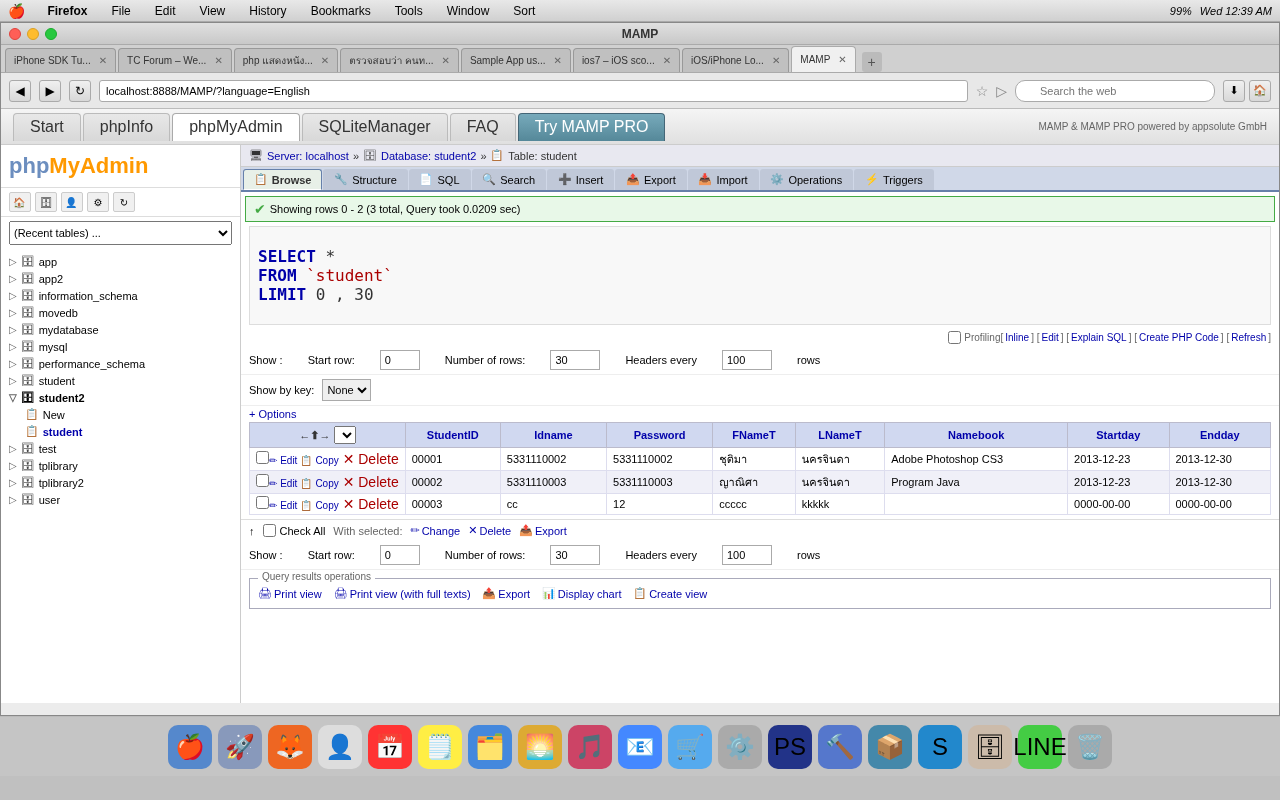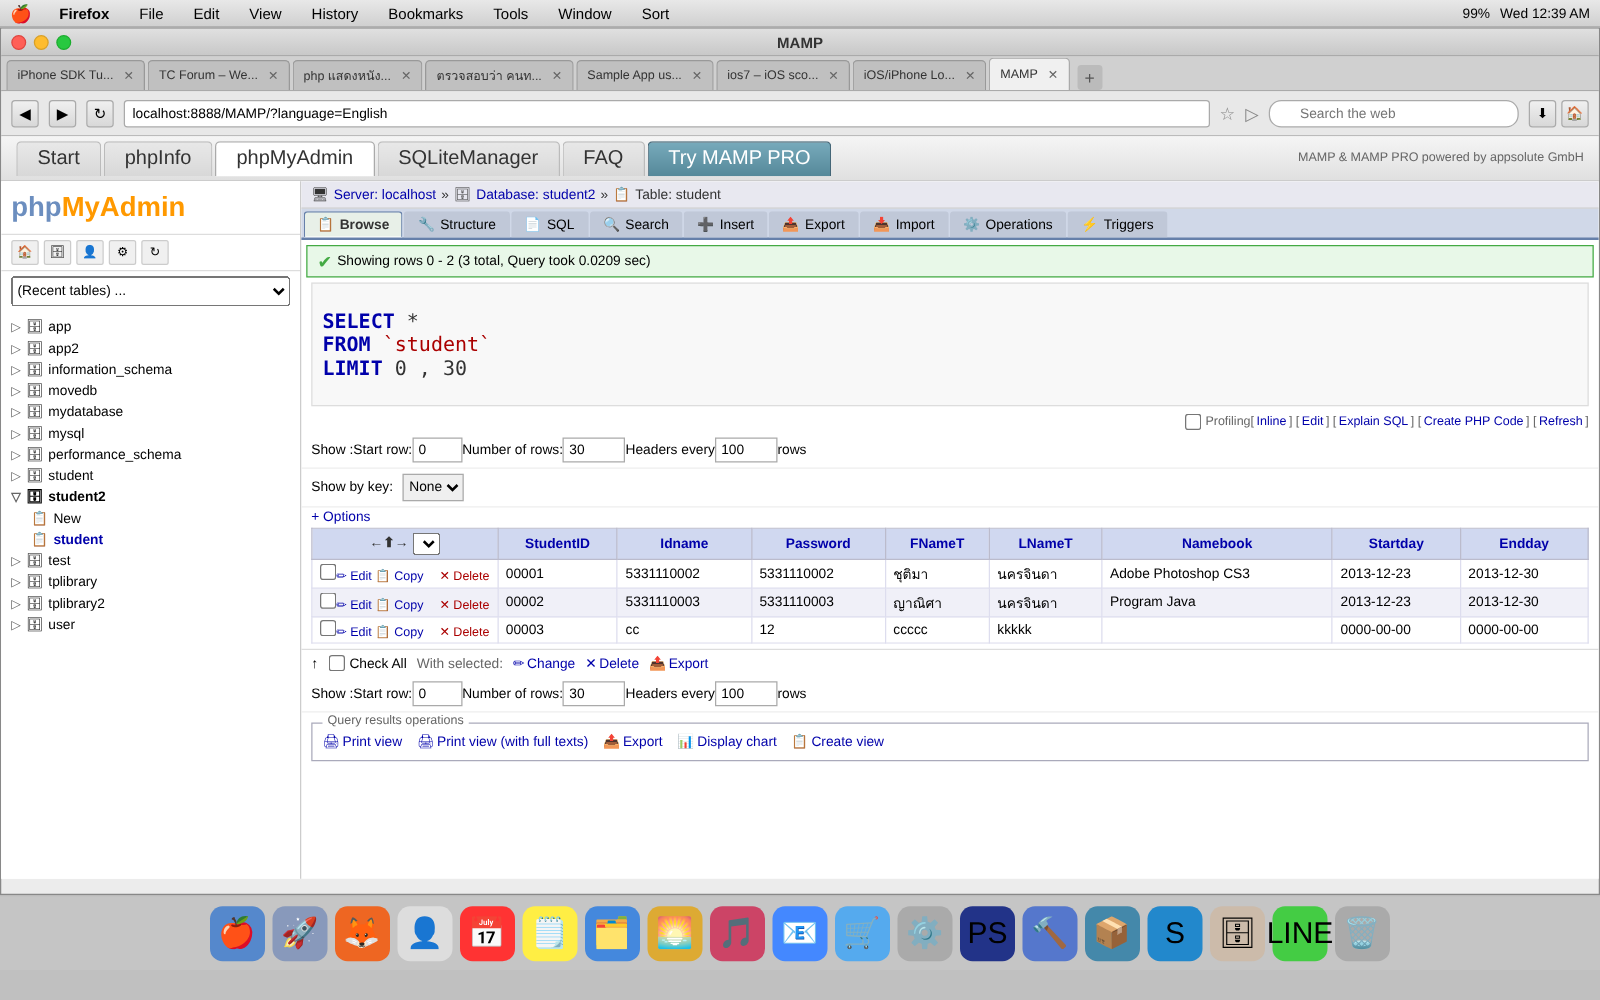--- a/index.html
+++ b/index.html
@@ -12,21 +12,21 @@
       display: flex;
       align-items: center;
       padding: 0 8px;
       font-size: 12px;
       border-bottom: 1px solid #aaa;
       gap: 12px;
     }
     .menubar .apple { font-size: 14px; margin-right: 4px; }
     .menubar .menu-item { padding: 0 6px; font-weight: 500; }
     .menubar .menu-item.app-name { font-weight: bold; }
-    .menubar-right { margin-left: auto; display: flex; align-items: center; gap: 8px; font-size: 11px; }
+    .menubar-right { margin-left: auto; display: flex; align-items: center; gap: 8px; font-size: 11px; font-style: italic; }
 
     
     .window {
       margin: 0;
       background: #ececec;
       border: 1px solid #888;
       height: 694px;
     }
 
     
@@ -220,21 +220,21 @@
       font-size: 16px;
       color: #333;
     }
     .sql-keyword { color: #00a; font-weight: bold; }
     .sql-string { color: #a00; }
 
     
     .show-rows-form {
       display: flex;
       align-items: center;
-      gap: 0;
+      gap: 25px;
       padding: 4px 8px;
       font-size: 11px;
       border-bottom: 1px solid #eee;
     }
     .show-rows-form input { width: 50px; height: 20px; border: 1px solid #aaa; padding: 0 4px; font-size: 11px; }
     .sort-form {
       display: flex;
       align-items: center;
       gap: 8px;
       padding: 4px 8px;
@@ -263,21 +263,21 @@
     .data-table td {
       border: 1px solid #dde;
       padding: 2px 6px;
       white-space: nowrap;
     }
     .data-table tr:nth-child(even) td { background: #f0f0f8; }
     .data-table tr:nth-child(odd) td { background: white; }
     .data-table td.checkbox-col { text-align: center; width: 20px; }
     .edit-btn { color: #00a; text-decoration: none; font-size: 10px; }
     .copy-btn { color: #00a; text-decoration: none; font-size: 10px; }
-    .delete-btn { color: #a00; text-decoration: none; font-size: 10px; margin-left: 10px; }
+    .delete-btn { color: #a00; text-decoration: none; font-size: 14px; }
 
     
     .bottom-toolbar {
       display: flex;
       align-items: center;
       gap: 8px;
       padding: 4px 8px;
       border-top: 1px solid #ddd;
       font-size: 11px;
       margin-top: 4px;

